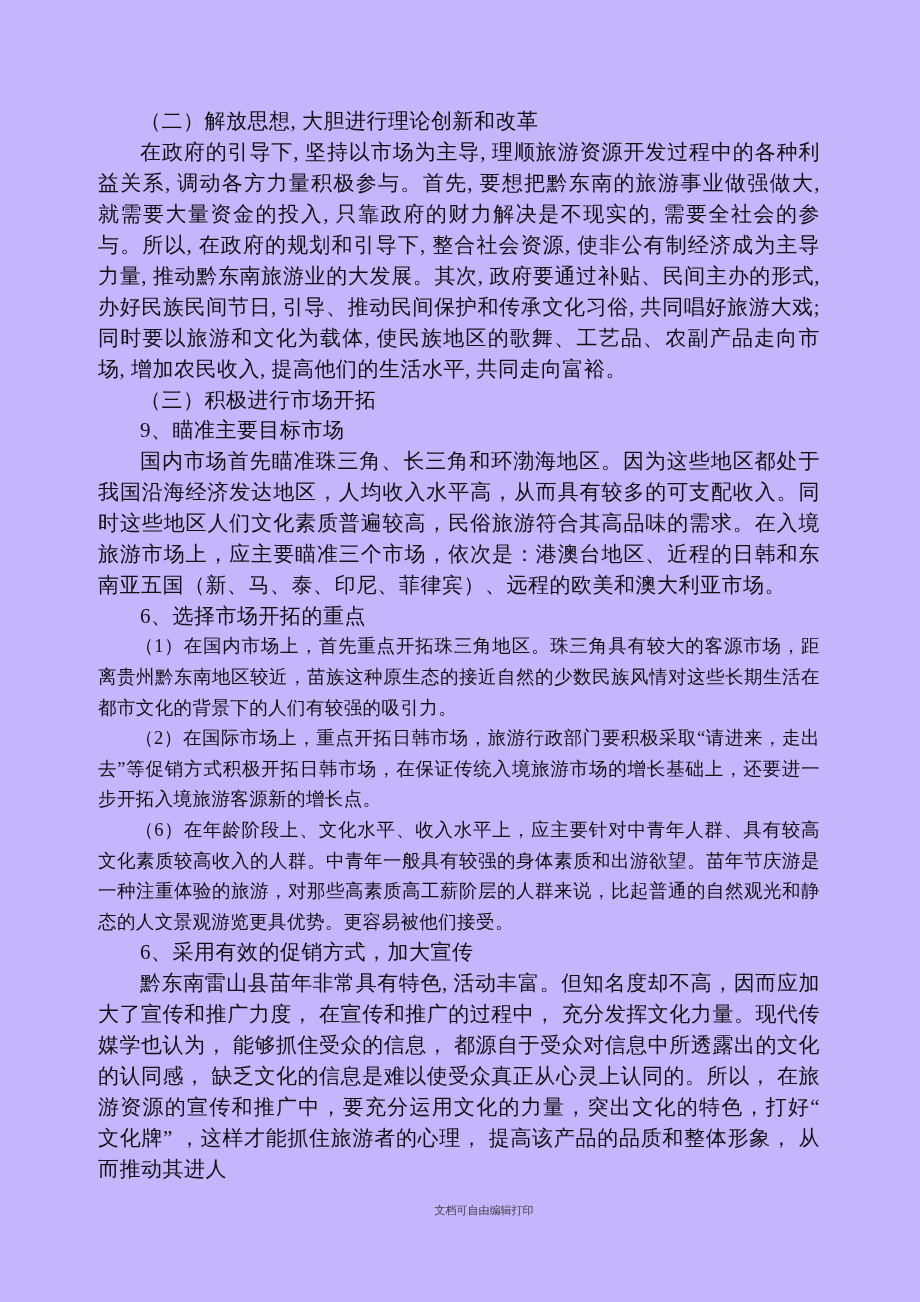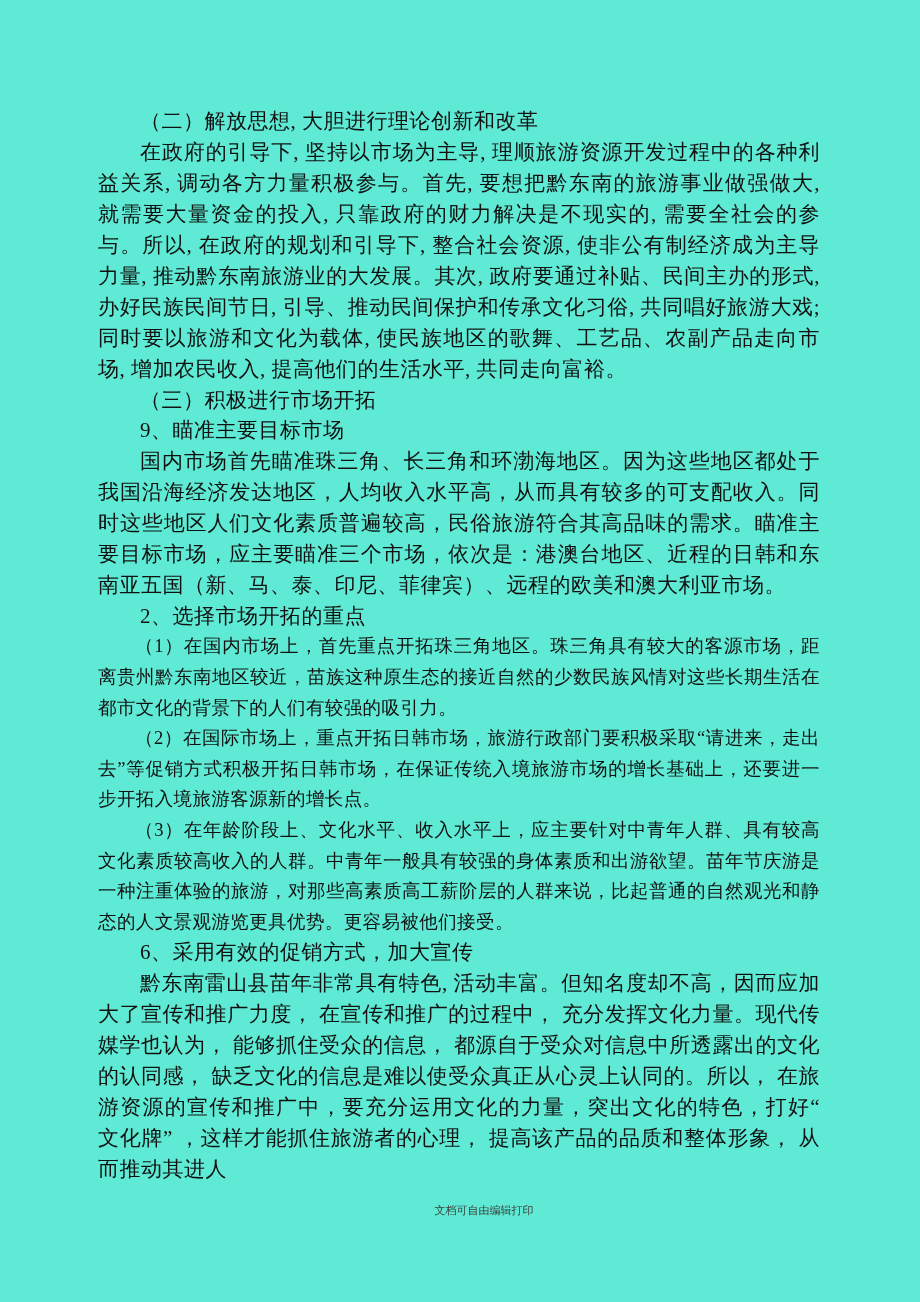--- a/index.html
+++ b/index.html
@@ -4,21 +4,21 @@
 <style>
   html, body {
     margin: 0;
     padding: 0;
     background: #ffffff;
   }
   .page {
     position: relative;
     width: 920px;
     height: 1302px;
-    background: #5eead4;
+    background: #c4b5fd;
     overflow: hidden;
     font-family: "Liberation Serif", "DejaVu Serif", serif;
     color: #111111;
   }
   .content {
     position: absolute;
     left: 98px;
     top: 106px;
     width: 722px;
   }
@@ -62,22 +62,22 @@
 </style>
 </head>
 <body>
 
 <div class="page">
   <div class="content">
       <p class="sec-heading">（二）解放思想, 大胆进行理论创新和改革</p>
       <p class="sec-body">在政府的引导下, 坚持以市场为主导, 理顺旅游资源开发过程中的各种利益关系, 调动各方力量积极参与。首先, 要想把黔东南的旅游事业做强做大, 就需要大量资金的投入, 只靠政府的财力解决是不现实的, 需要全社会的参与。所以, 在政府的规划和引导下, 整合社会资源, 使非公有制经济成为主导力量, 推动黔东南旅游业的大发展。其次, 政府要通过补贴、民间主办的形式, 办好民族民间节日, 引导、推动民间保护和传承文化习俗, 共同唱好旅游大戏;同时要以旅游和文化为载体, 使民族地区的歌舞、工艺品、农副产品走向市场, 增加农民收入, 提高他们的生活水平, 共同走向富裕。</p>
       <p class="sec-heading">（三）积极进行市场开拓</p>
       <p class="sec-subheading">9、瞄准主要目标市场</p>
-      <p class="sec-body">国内市场首先瞄准珠三角、长三角和环渤海地区。因为这些地区都处于我国沿海经济发达地区，人均收入水平高，从而具有较多的可支配收入。同时这些地区人们文化素质普遍较高，民俗旅游符合其高品味的需求。瞄准主要目标市场，应主要瞄准三个市场，依次是：港澳台地区、近程的日韩和东南亚五国（新、马、泰、印尼、菲律宾）、远程的欧美和澳大利亚市场。</p>
-      <p class="sec-subheading">2、选择市场开拓的重点</p>
+      <p class="sec-body">国内市场首先瞄准珠三角、长三角和环渤海地区。因为这些地区都处于我国沿海经济发达地区，人均收入水平高，从而具有较多的可支配收入。同时这些地区人们文化素质普遍较高，民俗旅游符合其高品味的需求。在入境旅游市场上，应主要瞄准三个市场，依次是：港澳台地区、近程的日韩和东南亚五国（新、马、泰、印尼、菲律宾）、远程的欧美和澳大利亚市场。</p>
+      <p class="sec-subheading">6、选择市场开拓的重点</p>
       <p class="sec-note">（1）在国内市场上，首先重点开拓珠三角地区。珠三角具有较大的客源市场，距离贵州黔东南地区较近，苗族这种原生态的接近自然的少数民族风情对这些长期生活在都市文化的背景下的人们有较强的吸引力。</p>
       <p class="sec-note">（2）在国际市场上，重点开拓日韩市场，旅游行政部门要积极采取“请进来，走出去”等促销方式积极开拓日韩市场，在保证传统入境旅游市场的增长基础上，还要进一步开拓入境旅游客源新的增长点。</p>
-      <p class="sec-note">（3）在年龄阶段上、文化水平、收入水平上，应主要针对中青年人群、具有较高文化素质较高收入的人群。中青年一般具有较强的身体素质和出游欲望。苗年节庆游是一种注重体验的旅游，对那些高素质高工薪阶层的人群来说，比起普通的自然观光和静态的人文景观游览更具优势。更容易被他们接受。</p>
+      <p class="sec-note">（6）在年龄阶段上、文化水平、收入水平上，应主要针对中青年人群、具有较高文化素质较高收入的人群。中青年一般具有较强的身体素质和出游欲望。苗年节庆游是一种注重体验的旅游，对那些高素质高工薪阶层的人群来说，比起普通的自然观光和静态的人文景观游览更具优势。更容易被他们接受。</p>
       <p class="sec-subheading">6、采用有效的促销方式，加大宣传</p>
       <p class="sec-body">黔东南雷山县苗年非常具有特色, 活动丰富。但知名度却不高，因而应加大了宣传和推广力度， 在宣传和推广的过程中， 充分发挥文化力量。现代传媒学也认为， 能够抓住受众的信息， 都源自于受众对信息中所透露出的文化的认同感， 缺乏文化的信息是难以使受众真正从心灵上认同的。所以， 在旅游资源的宣传和推广中，要充分运用文化的力量，突出文化的特色，打好“ 文化牌” ，这样才能抓住旅游者的心理， 提高该产品的品质和整体形象， 从而推动其进人</p>
     </div>
   <div class="footer">文档可自由编辑打印</div>
 </div>
 
 </body></html>

